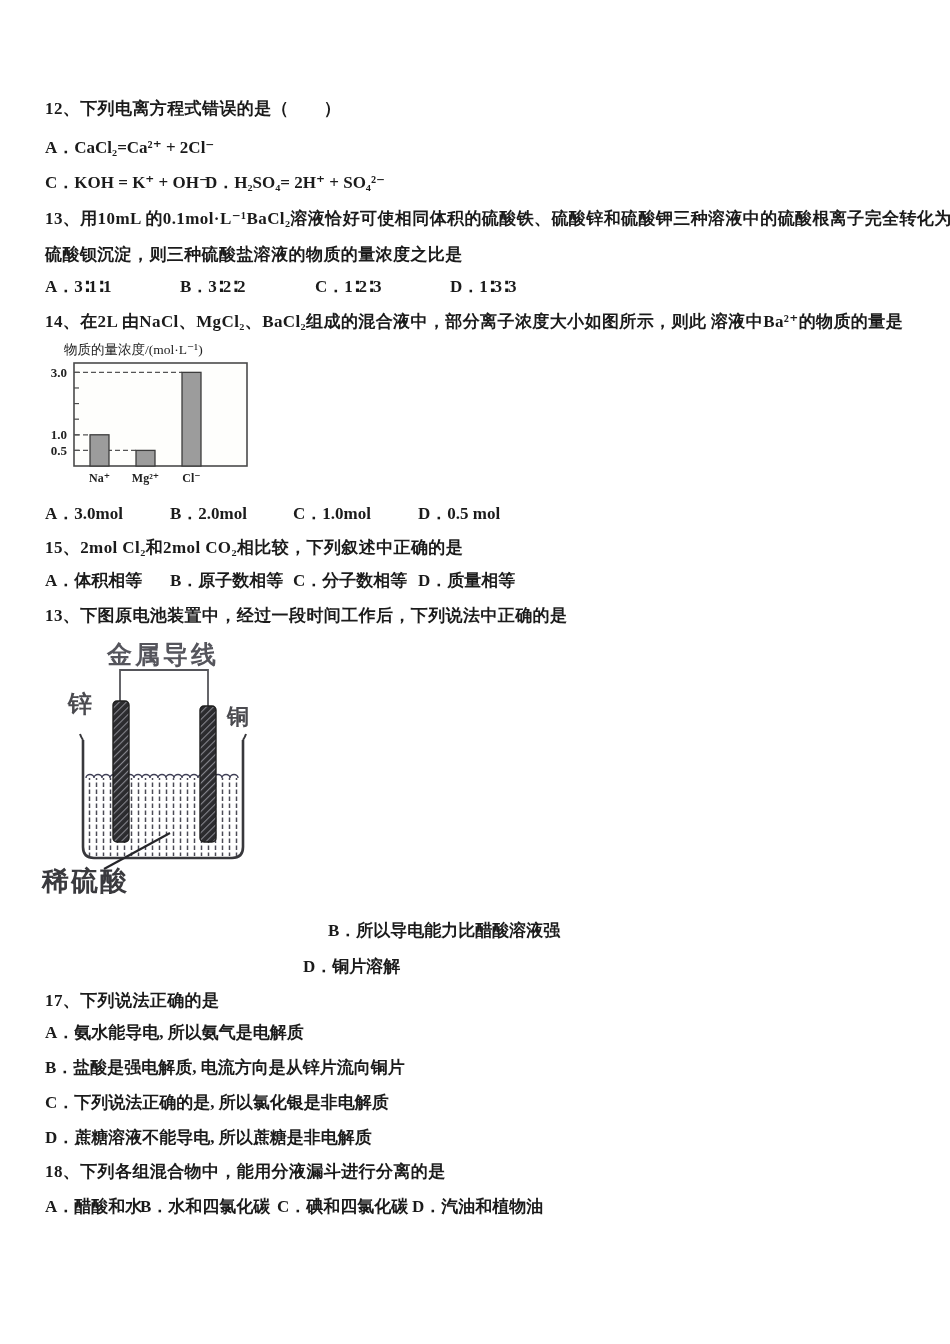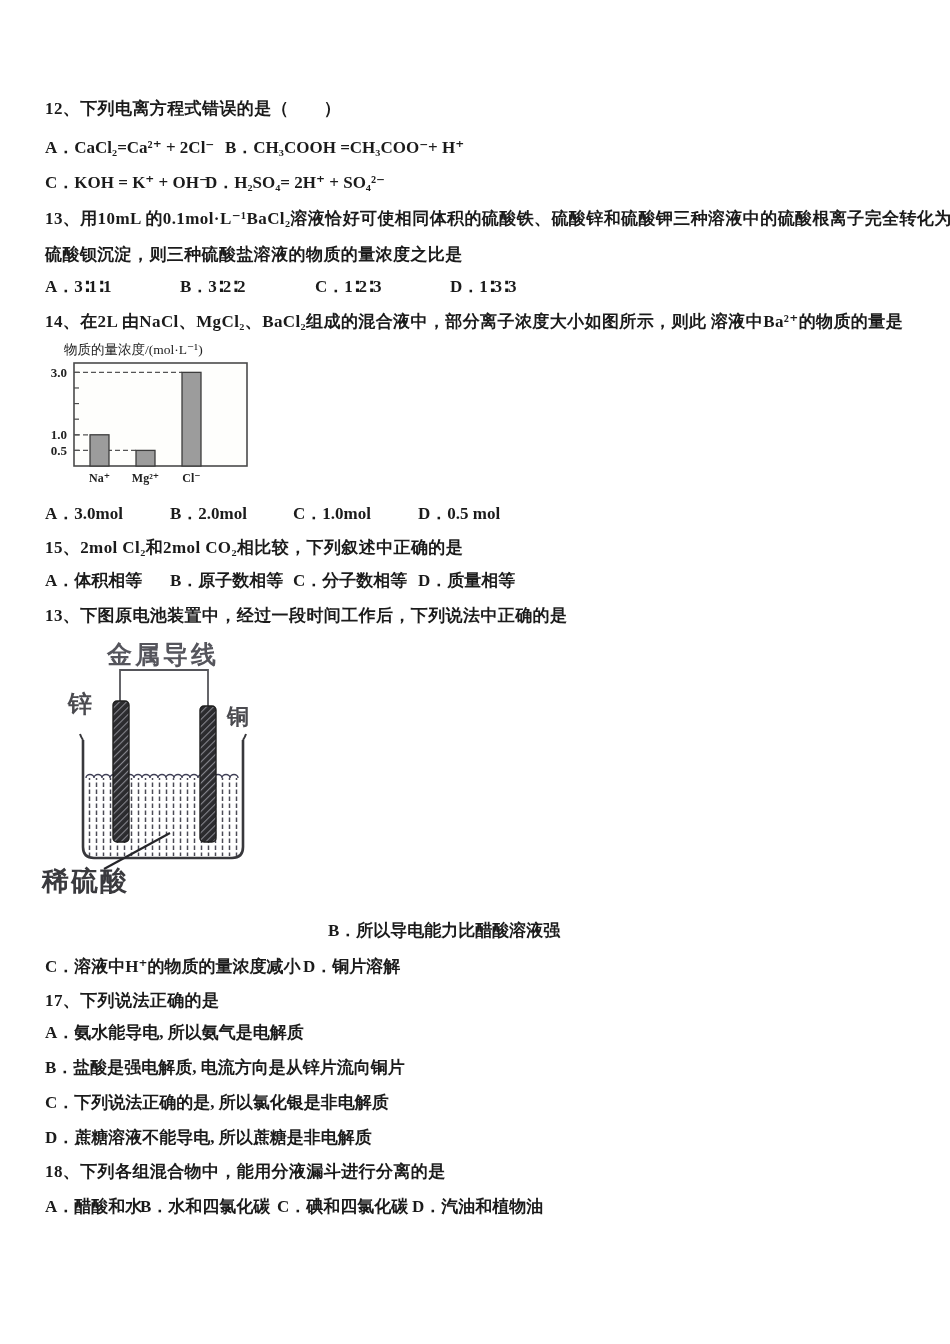--- a/index.html
+++ b/index.html
@@ -19,21 +19,20 @@
   .cell{position:absolute;left:30px;top:628px;}
 </style>
 </head>
 <body>
 
 <div class="line stem" style="top:97px">
     <span class="txt" style="left:45px">12、下列电离方程式错误的是（　　）</span>
   </div>
 <div class="line" style="top:136px">
   <span class="txt" style="left:45px">A．CaCl₂=Ca²⁺ + 2Cl⁻</span>
-  <span class="txt" style="left:225px">B．CH₃COOH =CH₃COO⁻+ H⁺</span>
 </div>
 <div class="line" style="top:171px">
   <span class="txt" style="left:45px">C．KOH = K⁺ + OH⁻</span>
   <span class="txt" style="left:205px">D．H₂SO₄= 2H⁺ + SO₄²⁻</span>
 </div>
 
 <div class="line stem" style="top:207px">
     <span class="txt" style="left:45px">13、用10mL 的0.1mol·L⁻¹BaCl₂溶液恰好可使相同体积的硫酸铁、硫酸锌和硫酸钾三种溶液中的硫酸根离子完全转化为</span>
   </div>
 <div class="line stem" style="top:243px">
@@ -124,21 +123,20 @@
   <rect x="170" y="78" width="16" height="136" rx="4" fill="url(#elh)" stroke="#1e1e1e" stroke-width="1.4"></rect>
 
   <line x1="74" y1="241" x2="140" y2="205" stroke="#26262a" stroke-width="2.2"></line>
   <text x="12" y="262" text-anchor="start" font-size="27" font-weight="bold" fill="#3a3a3e" letter-spacing="2">稀硫酸</text>
 </svg>
 
 <div class="line" style="top:919px">
   <span class="txt" style="left:328px">B．所以导电能力比醋酸溶液强</span>
 </div>
 <div class="line" style="top:955px">
-  <span class="txt" style="left:45px">C．溶液中H⁺的物质的量浓度减小</span>
   <span class="txt" style="left:303px">D．铜片溶解</span>
 </div>
 
 <div class="line stem" style="top:989px">
     <span class="txt" style="left:45px">17、下列说法正确的是</span>
   </div>
 <div class="line" style="top:1021px">
     <span class="txt" style="left:45px">A．氨水能导电, 所以氨气是电解质</span>
   </div>
 <div class="line" style="top:1056px">

